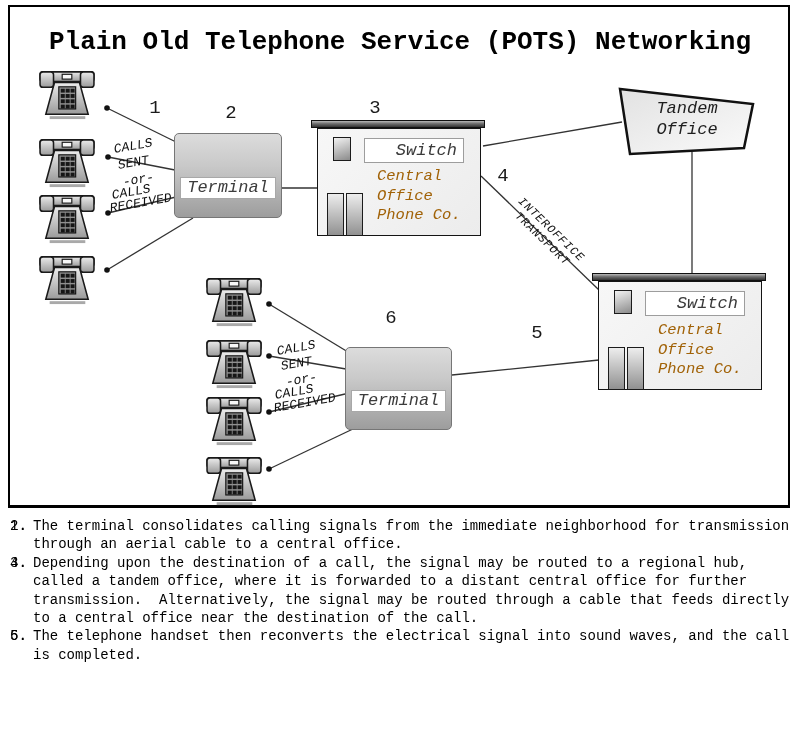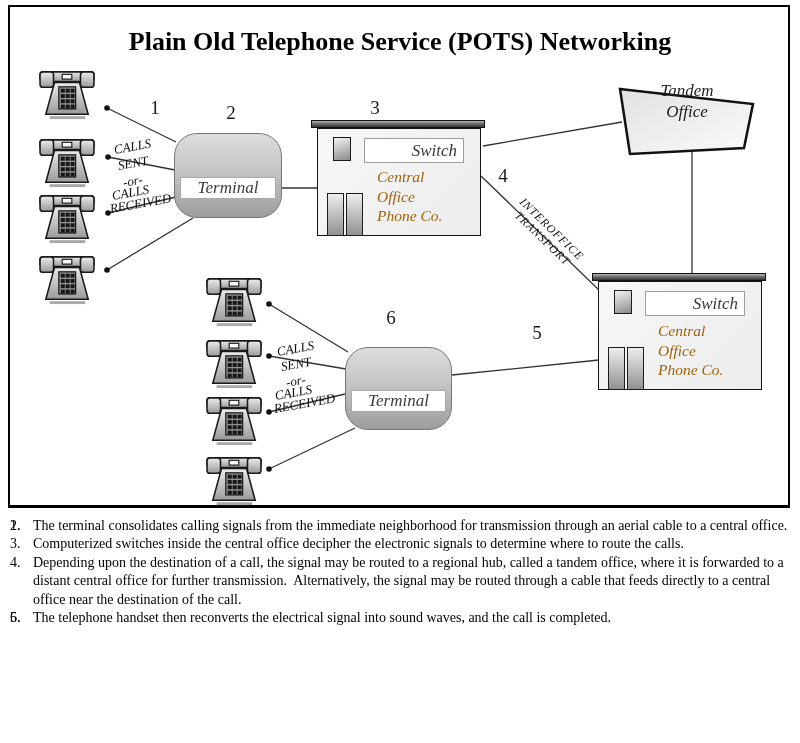--- a/index.html
+++ b/index.html
@@ -1,32 +1,32 @@
 <!DOCTYPE html>
 <html><head>
 <meta charset="utf-8">
 <style>
   html,body { margin:0; padding:0; background:#fff; }
   .stage {
     position:relative; width:800px; height:743px; background:#ffffff;
-    font-family:Liberation Serif, serif; color:#000; overflow:hidden;
+    font-family:Liberation Mono, monospace; color:#000; overflow:hidden;
   }
   .frame {
     position:absolute; left:8px; top:5px; width:782px; height:503px;
     border:2px solid #000; border-bottom-width:3px; box-sizing:border-box;
     background:#fff;
   }
   .title {
     position:absolute; left:0; right:0; top:27px; text-align:center;
     font-size:26px; font-weight:bold; letter-spacing:0;
   }
   .wires { position:absolute; left:0; top:0; width:800px; height:510px; }
 
   .terminal {
-    position:absolute; border:1px solid #767676; border-radius:23px;
+    position:absolute; border:1px solid #767676; border-radius:5px;
     background:linear-gradient(180deg,#dcdcdc 0%,#c9c9c9 38%,#9d9d9d 100%);
     box-sizing:border-box;
   }
   .terminal .tlabel {
     position:absolute; left:5px; right:5px; height:22px;
     background:#fff; border:1px solid #a8a8a8; box-sizing:border-box;
     font-style:italic; font-size:17px; text-align:center; line-height:20px; color:#3c3c3c;
   }
   .roof {
     position:absolute; height:8px; box-sizing:border-box;
@@ -185,21 +185,21 @@
   <div class="window" style="left:614px; top:290px;"></div>
   <div class="switchbox" style="left:645px; top:291px;">Switch</div>
   <div class="door" style="left:608px; top:347px;"></div>
   <div class="door" style="left:627px; top:347px;"></div>
   <div class="cotext" style="left:658px; top:321px;">
     <div>Central</div>
     <div>Office</div>
     <div>Phone Co.</div>
   </div>
 
-  <div class="tandemtext" style="left:628px; top:80px; width:118px;">
+  <div class="tandemtext" style="left:628px; top:98px; width:118px;">
     <div>Tandem</div>
     <div>Office</div>
   </div>
 
   <div class="marker" style="left:144px; top:97px;">1</div>
   <div class="marker" style="left:220px; top:102px;">2</div>
   <div class="marker" style="left:364px; top:97px;">3</div>
   <div class="marker" style="left:492px; top:165px;">4</div>
   <div class="marker" style="left:526px; top:322px;">5</div>
   <div class="marker" style="left:380px; top:307px;">6</div>
@@ -222,21 +222,21 @@
   </div>
 
   <div class="notes">
     <div class="note">
       <span class="num">1.</span>
     </div>
     <div class="note">
       <span class="num">2.</span><span class="txt">The terminal consolidates calling signals from the immediate neighborhood for transmission through an aerial cable to a central office.</span>
     </div>
     <div class="note">
-      <span class="num">3.</span><span class="txt">Computerized switches inside the central office decipher the electronic signals to determine where to route the calls.</span>
+      <span class="num">3.</span>
     </div>
     <div class="note">
       <span class="num">4.</span><span class="txt">Depending upon the destination of a call, the signal may be routed to a regional hub, called a tandem office, where it is forwarded to a distant central office for further transmission.  Alternatively, the signal may be routed through a cable that feeds directly to a central office near the destination of the call.</span>
     </div>
     <div class="note">
       <span class="num">5.</span>
     </div>
     <div class="note">
       <span class="num">6.</span><span class="txt">The telephone handset then reconverts the electrical signal into sound waves, and the call is completed.</span>
     </div>

